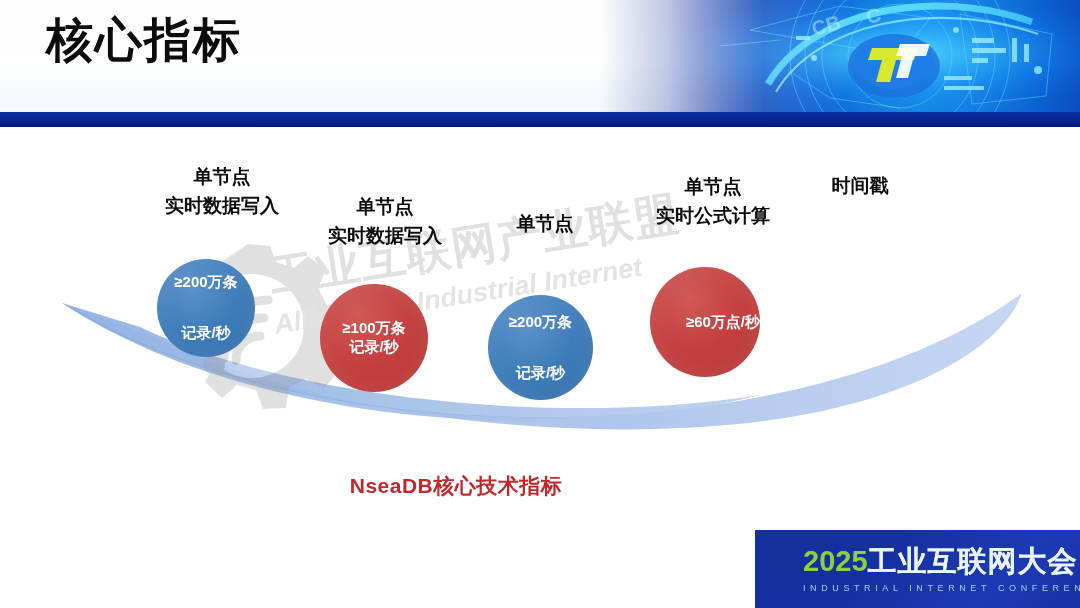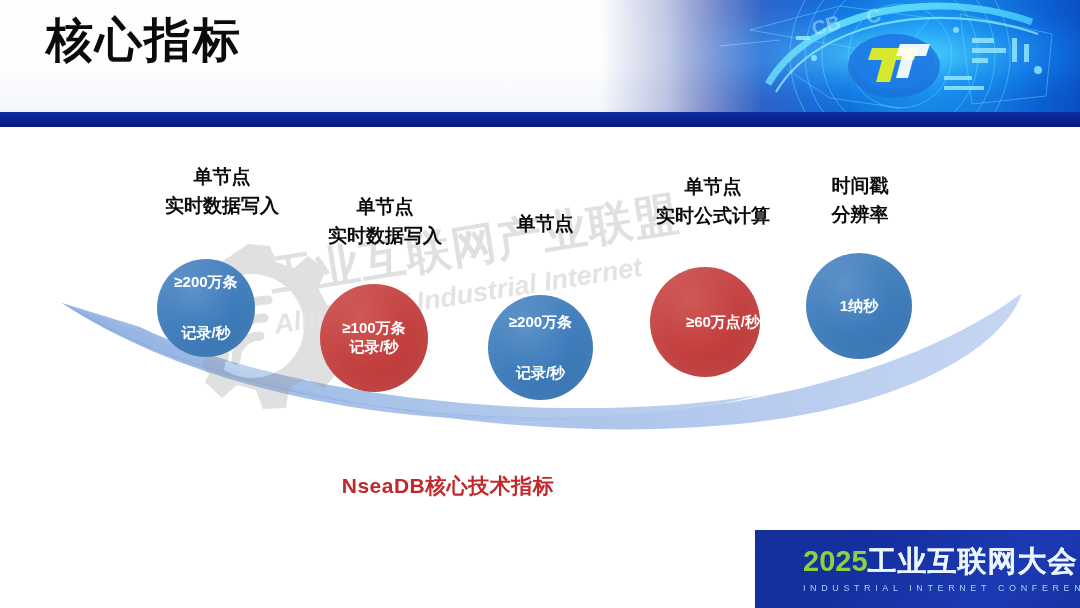--- a/index.html
+++ b/index.html
@@ -133,21 +133,21 @@
     text-align: center;
     color: #0c0c0c;
     font-weight: bold;
     font-size: 19px;
     line-height: 1.55;
     white-space: nowrap;
   }
 
   .footer-caption {
     position: absolute;
-    left: 10px;
+    left: 18px;
     top: 345px;
     width: 876px;
     text-align: center;
     color: #c0282b;
     font-weight: bold;
     font-size: 21px;
     letter-spacing: 0.5px;
   }
 
   
@@ -309,21 +309,20 @@
       <div>单节点</div>
     </div>
 
     <div class="caplabel" style="left:625px; top:45px; width:176px;">
       <div>单节点</div>
       <div>实时公式计算</div>
     </div>
 
     <div class="caplabel" style="left:795px; top:14px; width:130px;margin-top:30px;">
       <div>时间戳</div>
-      <div>分辨率</div>
     </div>
 
     <div class="bubble blue" style="left:157px; top:132px; width:98px; height:98px; font-size:15px;">
       <span class="v-line">≥200万条</span>
       <span class="v-line">记录/秒</span>
     </div>
 
     <div class="bubble red" style="left:320px; top:157px; width:108px; height:108px; font-size:15px;">
       <span class="v-line">≥100万条</span>
       <span class="v-line">记录/秒</span>
@@ -331,23 +330,20 @@
 
     <div class="bubble blue" style="left:488px; top:168px; width:105px; height:105px; font-size:15px;">
       <span class="v-line">≥200万条</span>
       <span class="v-line">记录/秒</span>
     </div>
 
     <div class="bubble red" style="left:650px; top:140px; width:110px; height:110px; font-size:15px;align-items:flex-end;">
       <span class="v-line">≥60万点/秒</span>
     </div>
 
-    <div class="bubble blue" style="left:806px; top:126px; width:106px; height:106px; font-size:15px;">
-      <span class="v-line">1纳秒</span>
-    </div>
 
     <div class="footer-caption">NseaDB核心技术指标</div>
   </div>
 
   <div class="conf-banner">
     <div class="conf-inner">
       <div class="conf-main">
         <span class="conf-year">2025</span><span class="conf-cn">工业互联网大会</span>
       </div>
       <div class="conf-sub">INDUSTRIAL INTERNET CONFERENCE</div>

